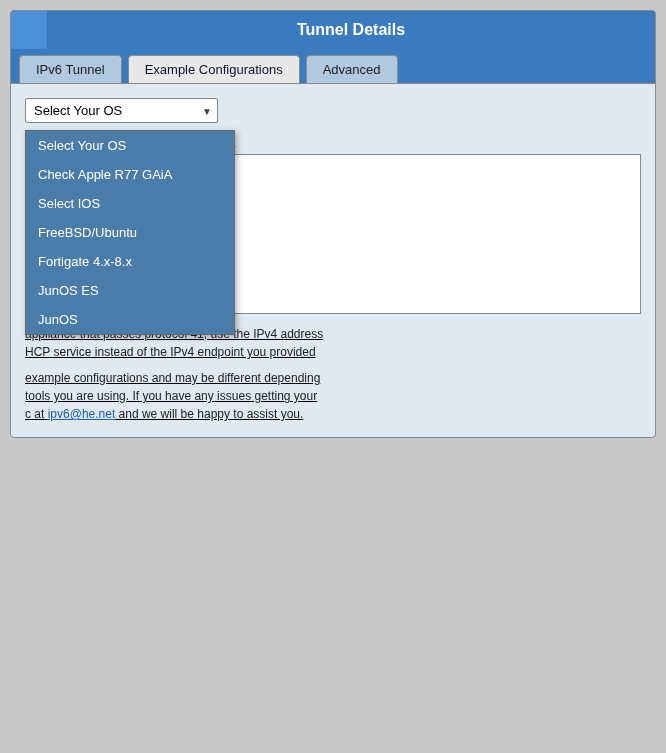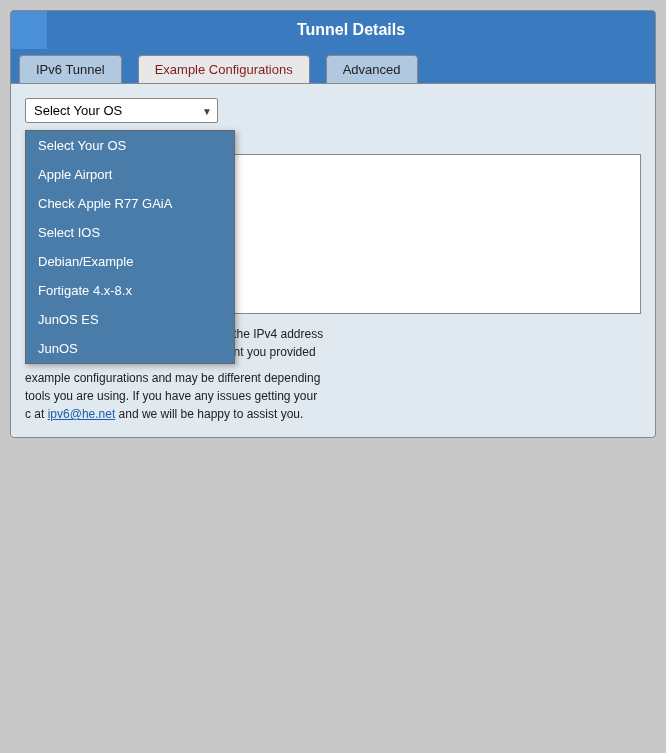--- a/index.html
+++ b/index.html
@@ -41,49 +41,50 @@
     .panel-title {
       color: #fff;
       font-size: 16px;
       font-weight: bold;
     }
 
     .tab-bar {
       background: #3a7abf;
       padding: 6px 8px 0 8px;
       display: flex;
-      gap: 16px;
+      gap: 6px;
       border-bottom: 1px solid #888;
     }
 
     .tab {
       padding: 6px 16px;
       border-radius: 4px 4px 0 0;
       cursor: pointer;
       font-size: 13px;
       font-weight: normal;
       border: 1px solid #888;
       border-bottom: none;
       color: #222;
     }
 
     .tab.active {
       background: #e8e8e8;
-      color: #7f1d1d;
+      color: #0f172a;
     }
 
     .tab.inactive {
       background: #b0c8e0;
       color: #222;
     }
 
     .panel-body {
       background: #e0e8f0;
       padding: 14px;
       position: relative;
+      text-decoration: underline;
     }
 
     .select-wrapper {
       position: relative;
       display: inline-block;
       margin-bottom: 10px;
     }
 
     .select-wrapper select {
       appearance: none;
@@ -177,24 +178,23 @@
     <div class="panel-body">
       
       <div class="select-wrapper">
         <select><option>Select Your OS</option><option>Apple Airport</option><option>Check Point R77 GAiA</option><option>Cisco IOS</option><option>CoyotePoint Equalizer</option><option>Debian/Ubuntu</option><option>Fortigate 4.x-5.x</option><option>FreeBSD &lt; 4.4</option><option>FreeBSD &gt;= 4.4</option><option>JunOS</option><option>JunOS ES</option><option>Linux-net-tools</option><option>Linux-route2</option><option>Mac OS X</option><option>Mikrotik</option><option>NetBSD</option><option>Netplan (Linux)</option><option>OpenBSD</option><option>OpenWRT Backfire 10.03.1</option><option>OpenWRT Barrier Breaker</option></select>
         <span class="select-arrow">▼</span>
       </div>
 
       
       <div class="dropdown-overlay">
         <div class="dropdown-item">Select Your OS</div>
-        <div class="dropdown-item">Apple Airport</div>
         <div class="dropdown-item">Check Apple R77 GAiA</div>
         <div class="dropdown-item">Select IOS</div>
-        <div class="dropdown-item">Debian/Example</div>
+        <div class="dropdown-item">FreeBSD/Ubuntu</div>
         <div class="dropdown-item">Fortigate 4.x-8.x</div>
         <div class="dropdown-item">JunOS ES</div>
         <div class="dropdown-item">JunOS</div>
 
       </div>
 
       <div class="instructions-text">
         <span>commands into a command window:</span>
       </div>
 

